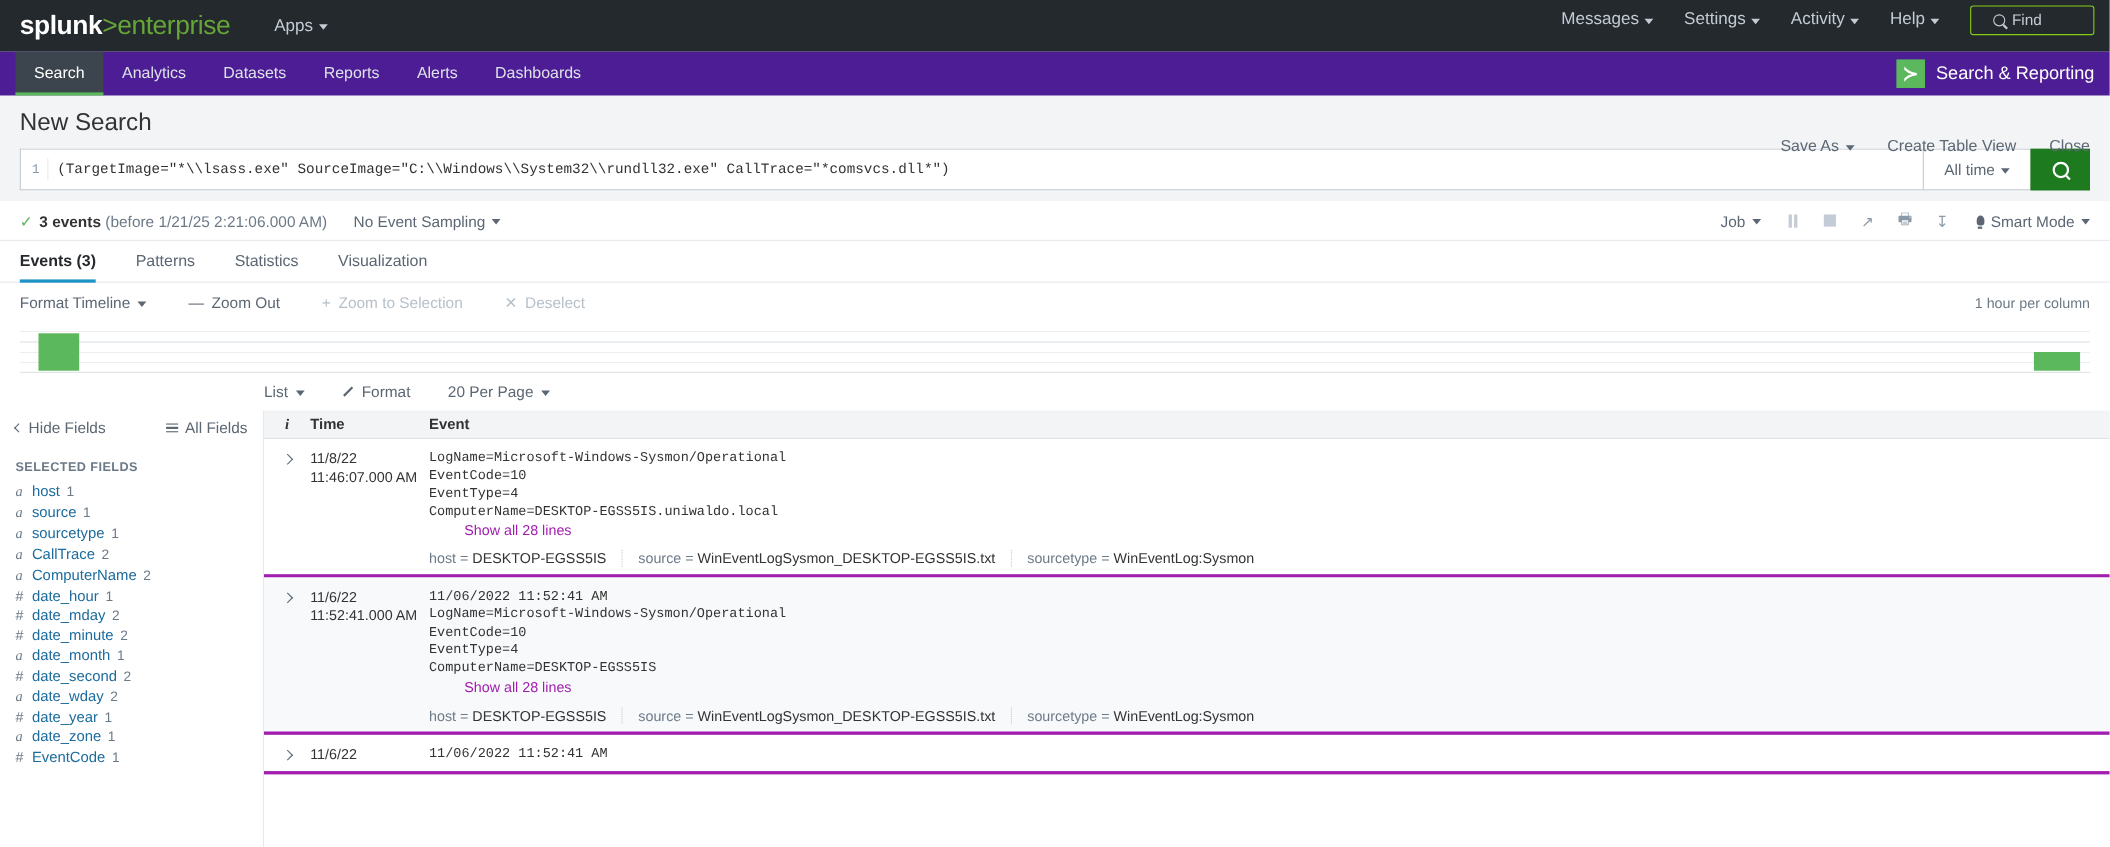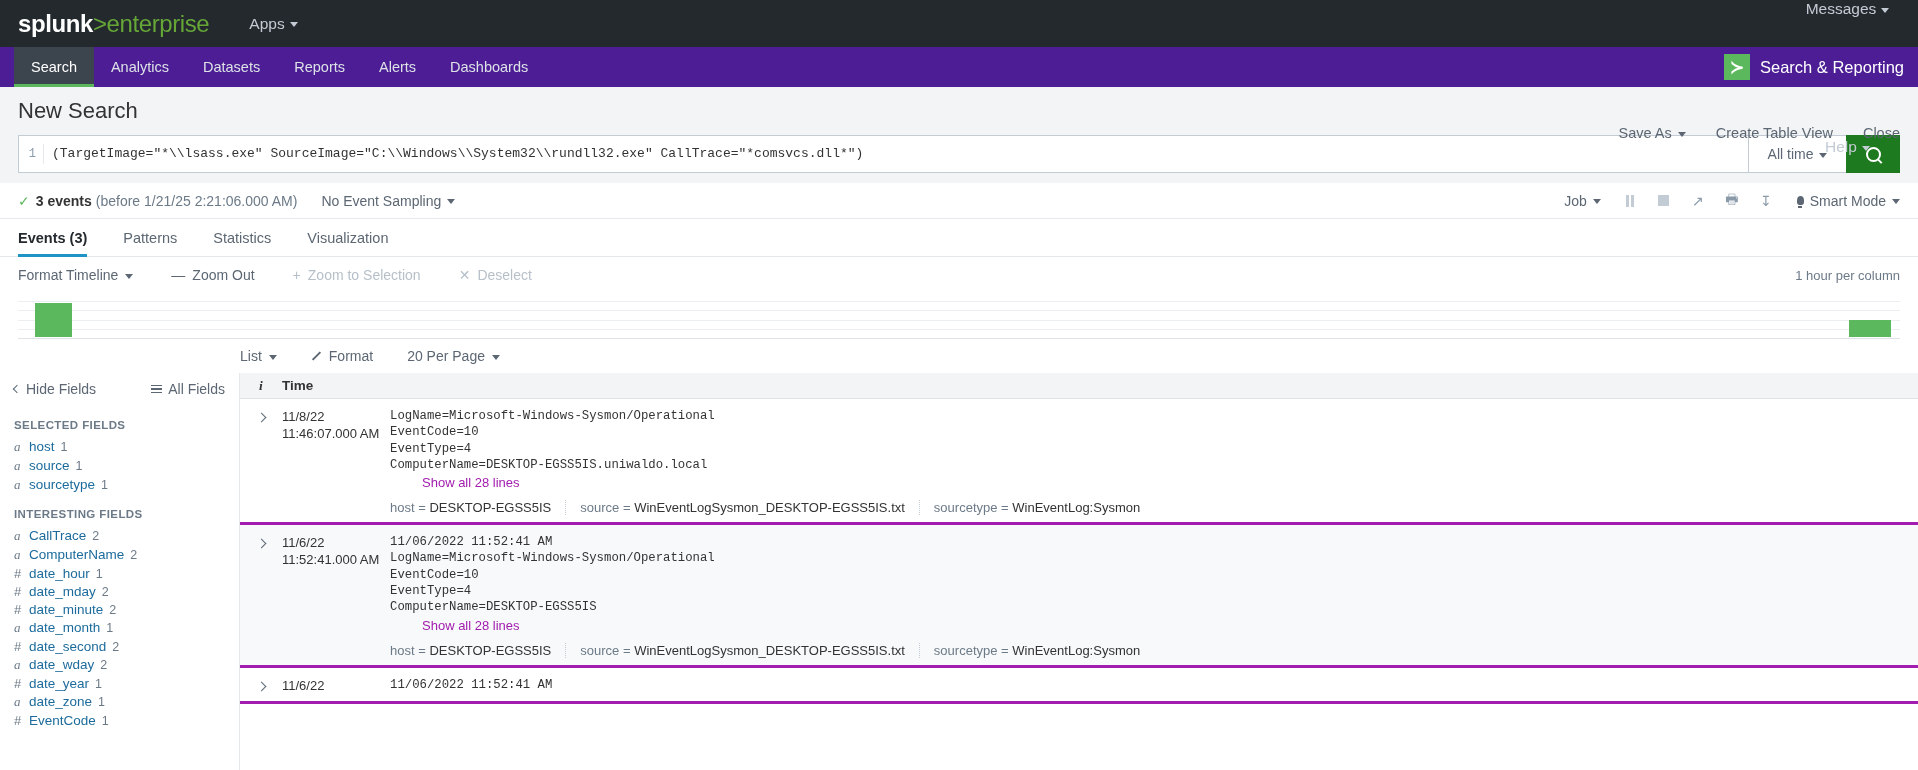--- a/index.html
+++ b/index.html
@@ -50,21 +50,20 @@
     top: 1px;
   }
   .topbar-right {
     position: absolute;
     right: 14px;
     top: 0;
     height: 36px;
     display: flex;
     align-items: center;
     gap: 28px;
-    flex-direction: column;
   }
   .find-box {
     border: 1px solid #84cc16;
     border-radius: 3px;
     height: 27px;
     width: 113px;
     display: flex;
     align-items: center;
     padding: 0 20px;
     gap: 6px;
@@ -759,21 +758,20 @@
         <span class="nm">source</span>
         <span class="ct">1</span>
       </div>
       <div class="fld">
         <span class="typ">a</span>
         <span class="nm">sourcetype</span>
         <span class="ct">1</span>
       </div>
     </div>
 
-    <div class="sb-section">INTERESTING FIELDS</div>
     <div>
       <div class="fld">
         <span class="typ">a</span>
         <span class="nm">CallTrace</span>
         <span class="ct">2</span>
       </div>
       <div class="fld">
         <span class="typ">a</span>
         <span class="nm">ComputerName</span>
         <span class="ct">2</span>
@@ -823,20 +821,21 @@
         <span class="nm">EventCode</span>
         <span class="ct">1</span>
       </div>
     </div>
   </div>
 
   <div class="events">
     <div class="ev-head">
       <div class="col-i">i</div>
       <div class="col-t">Time</div>
+      <div class="col-e">Event</div>
     </div>
 
     <div class="ev-row">
       <div class="expander"><span class="chev-r"></span></div>
       <div class="ev-time">
         <div>11/8/22</div>
         <div>11:46:07.000 AM</div>
       </div>
       <div class="ev-body">
         <div class="ev-line">LogName=Microsoft-Windows-Sysmon/Operational</div>

